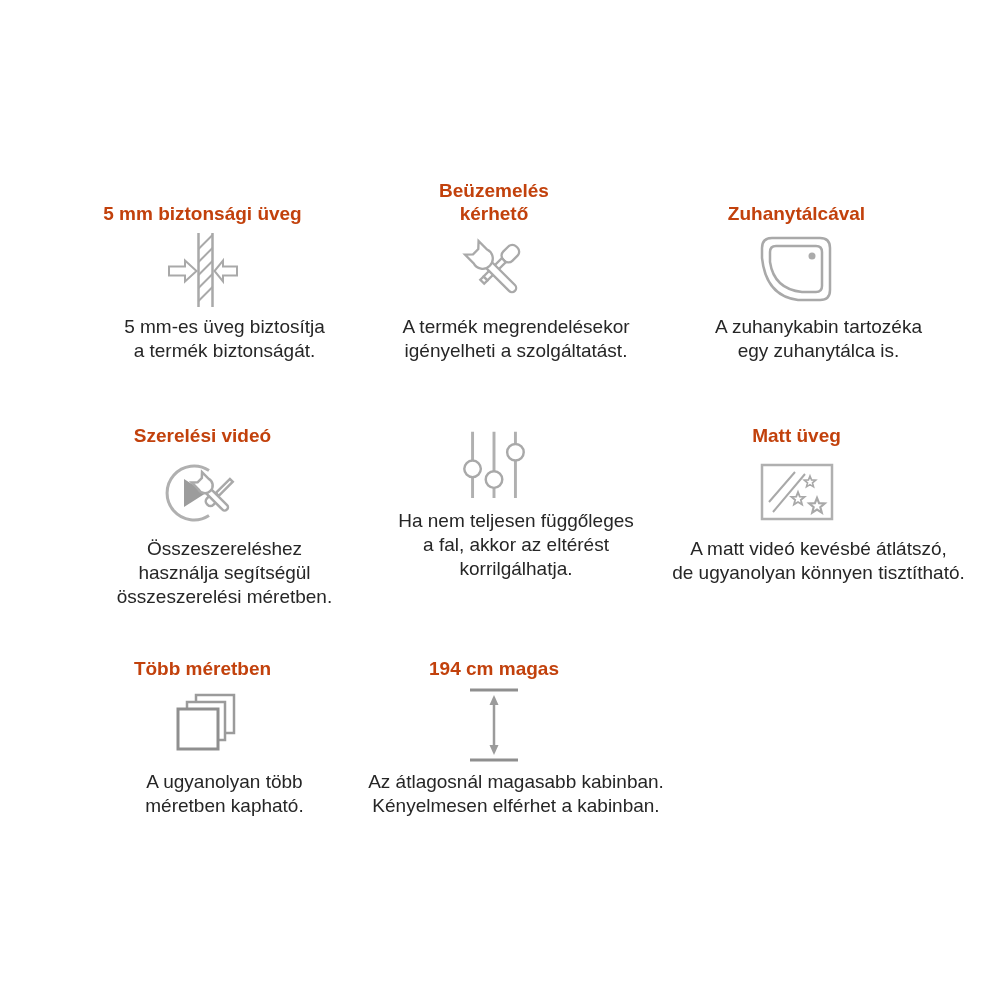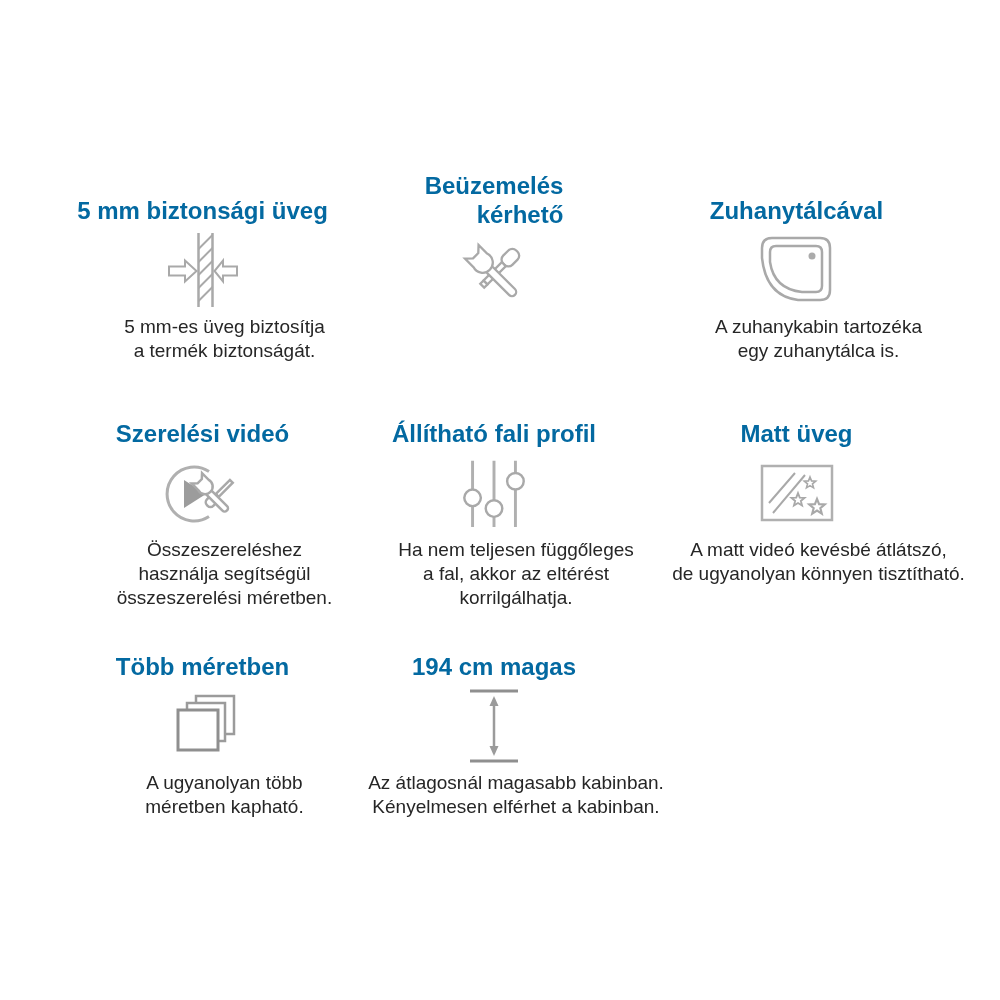--- a/index.html
+++ b/index.html
@@ -20,26 +20,25 @@
     display:flex;
     flex-direction:column;
     align-items:center;
     text-align:center;
   }
   .feature-title{
     min-height:28px;
     display:flex;
     align-items:flex-end;
     justify-content:center;
-    font-size:24px;
+    font-size:19px;
     font-weight:bold;
-    color:#0369a1;
+    color:#c2410c;
     line-height:1.2;
     white-space:pre-line;
-    text-align:right;
   }
   .r1 .feature-title{min-height:54px;}
   .feature-icon-box{
     height:88px;
     display:flex;
     align-items:center;
     justify-content:center;
   }
   .feature-desc{
     font-size:19px;
@@ -81,20 +80,22 @@
           <rect class="stw" x="33" y="5" width="14" height="20" rx="6"></rect>
           <rect class="stw" x="37" y="25" width="6" height="28"></rect>
           <path class="stw" d="M37,53 L37,58 L43,58 L43,53 Z"></path>
         </g>
         <g transform="rotate(-45 40 40)">
           <rect class="stw" x="35.5" y="30" width="9" height="42" rx="4.5"></rect>
           <path class="stw" d="M29.6,19 A11,11 0 1 0 50.4,19 L50.4,6 L44,12 L36,12 L29.6,6 Z"></path>
         </g>
       </svg>
     </div>
+    <div class="feature-desc">A termék megrendelésekor
+igényelheti a szolgáltatást.</div>
   </div>
 
   <div class="feature-card r1">
     <div class="feature-title">Zuhanytálcával</div>
     <div class="feature-icon-box">
       <svg width="78" height="72" viewBox="0 0 78 72">
         <path class="st" d="M14,4 L62,4 Q72,4 72,14 L72,56 Q72,66 62,66 L40,66 Q8,62 4,24 L4,14 Q4,4 14,4 Z"></path>
         <path class="st" d="M18,12 L58,12 Q64,12 64,18 L64,52 Q64,58 58,58 L44,58 Q16,55 12,28 L12,18 Q12,12 18,12 Z"></path>
         <circle cx="54" cy="22" r="3.5" fill="#ababab"></circle>
       </svg>
@@ -118,21 +119,20 @@
           <path class="stw" d="M48.5,27 A7.7,7.7 0 1 0 63.1,27 L63.1,18 L58.8,22 L52.8,22 L48.5,18 Z"></path>
         </g>
       </svg>
     </div>
     <div class="feature-desc">Összeszereléshez
 használja segítségül
 összeszerelési méretben.</div>
   </div>
 
   <div class="feature-card">
-    <div class="feature-title">Állítható fali profil</div>
     <div class="feature-icon-box">
       <svg width="64" height="76" viewBox="0 0 64 78">
         <path d="M10,6 V74 M32,6 V74 M54,6 V74" stroke="#b0b0b0" stroke-width="3" fill="none"></path>
         <circle cx="10" cy="44" r="8.5" fill="#ffffff" stroke="#a9a9a9" stroke-width="2.5"></circle>
         <circle cx="32" cy="55" r="8.5" fill="#ffffff" stroke="#a9a9a9" stroke-width="2.5"></circle>
         <circle cx="54" cy="27" r="8.5" fill="#ffffff" stroke="#a9a9a9" stroke-width="2.5"></circle>
       </svg>
     </div>
     <div class="feature-desc">Ha nem teljesen függőleges
 a fal, akkor az eltérést

